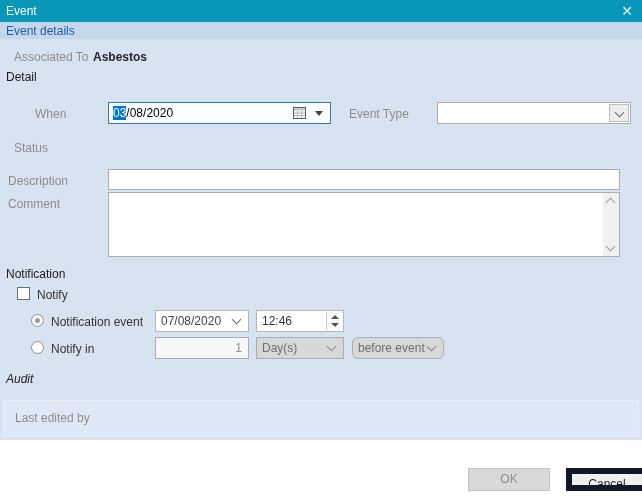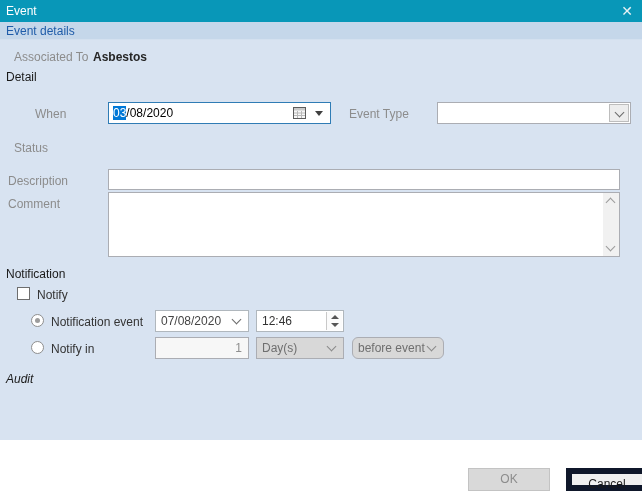--- a/index.html
+++ b/index.html
@@ -149,20 +149,23 @@
     <div class="combo disabled-combo" style="left:256px;top:297px;width:88px;">
       <span class="val">Day(s)</span>
       <span class="chev r"></span>
     </div>
     <div class="combo disabled-combo" style="left:352px;top:297px;width:92px;border-radius:6px;">
       <span class="val">before event</span>
       <span class="chev r"></span>
     </div>
 
     <span class="hdr" style="left:6px;top:332px;font-style:italic;">Audit</span>
+    <div class="audit-panel">
+      <span class="lbl" style="left:11px;top:10px;">Last edited by</span>
+    </div>
 
   </div>
 
   <div class="footer">
     <button class="btn-push ok" disabled="">OK</button>
     <button class="btn-push cancel">Cancel</button>
   </div>
 
 </div>
 

